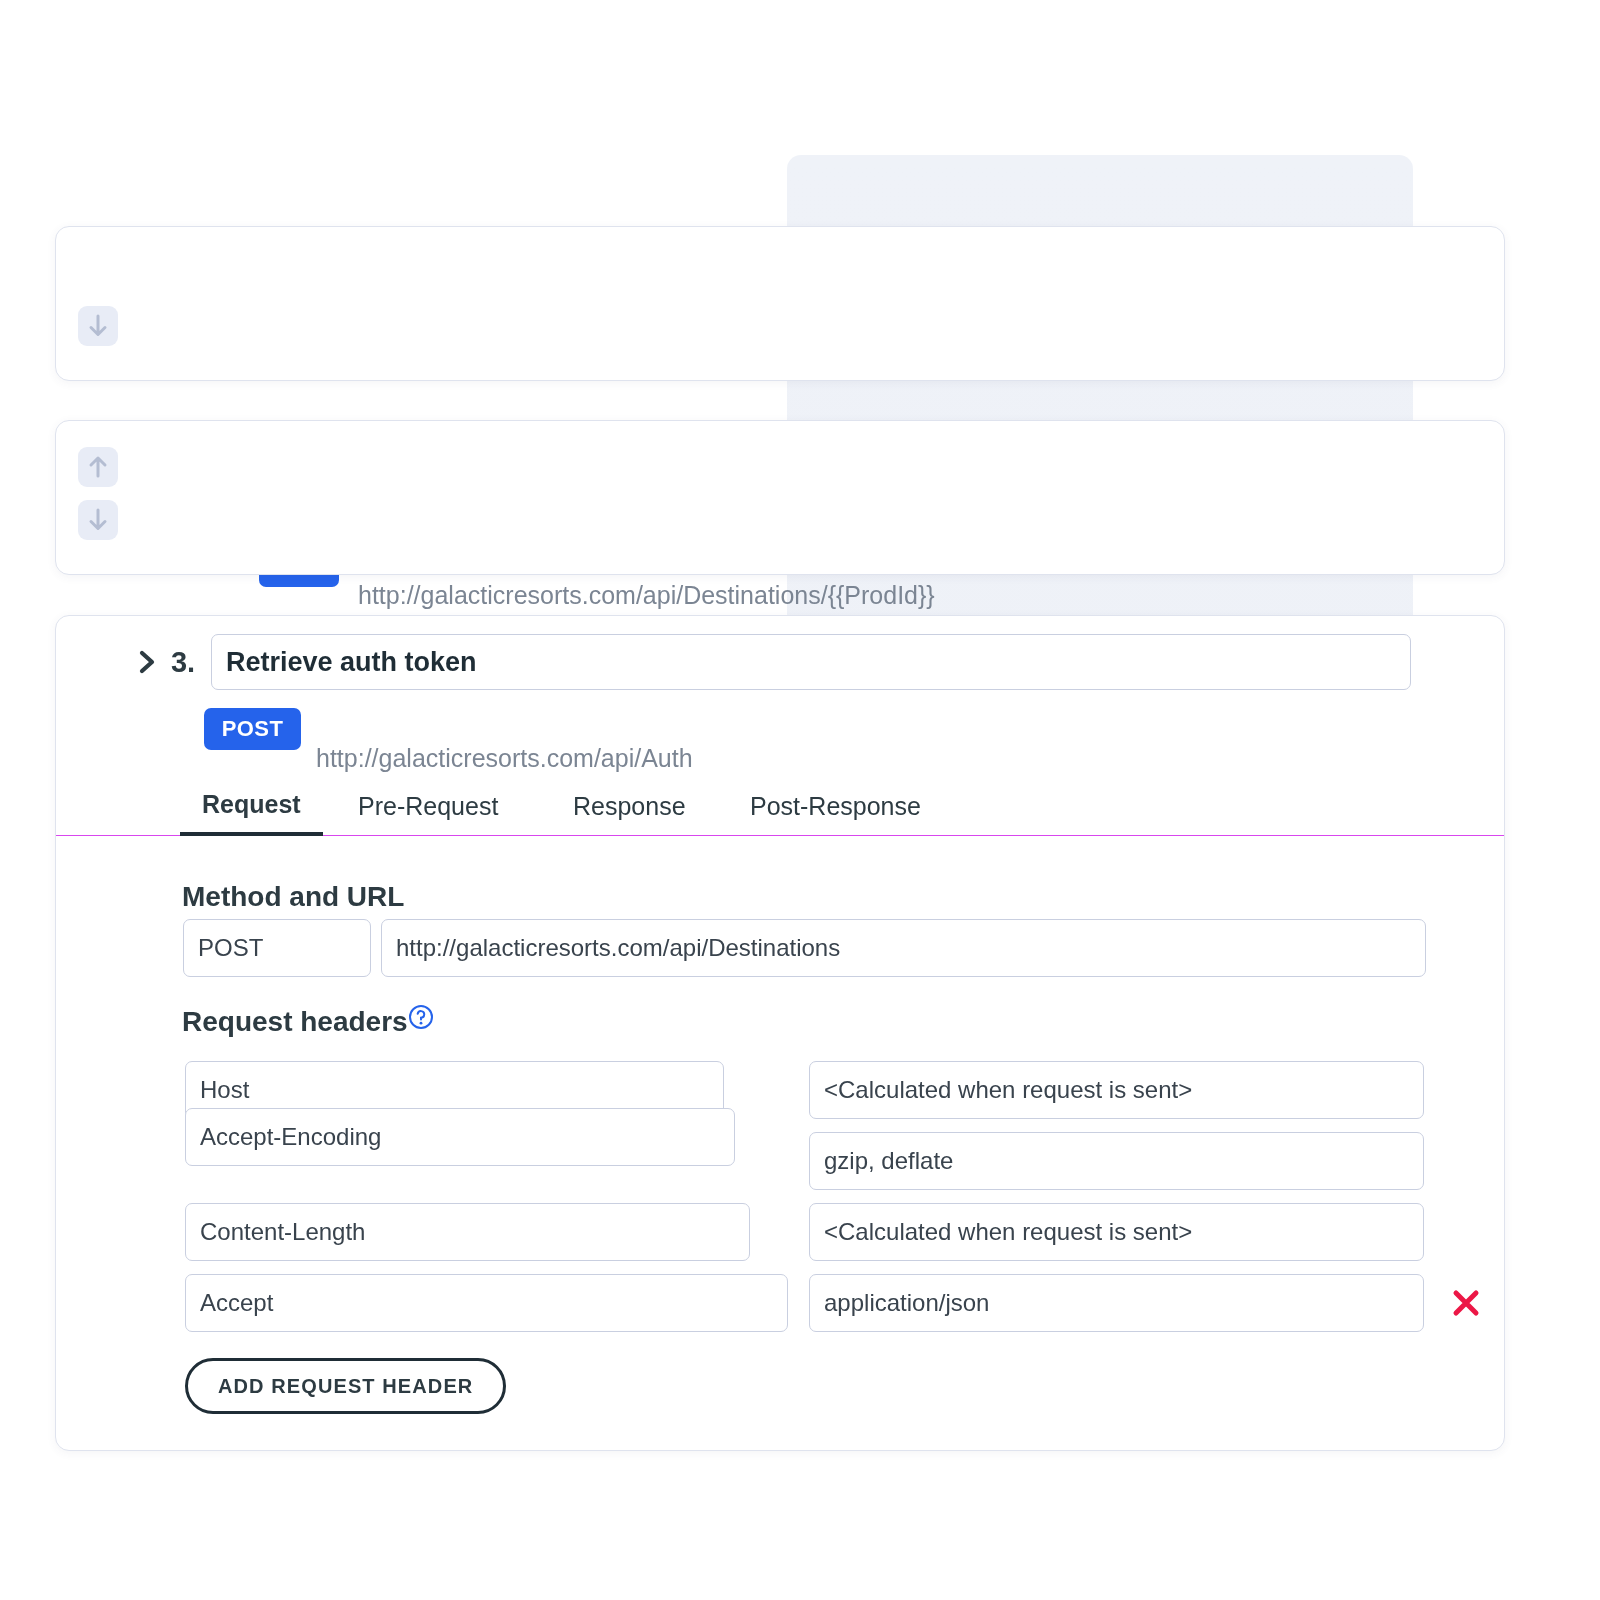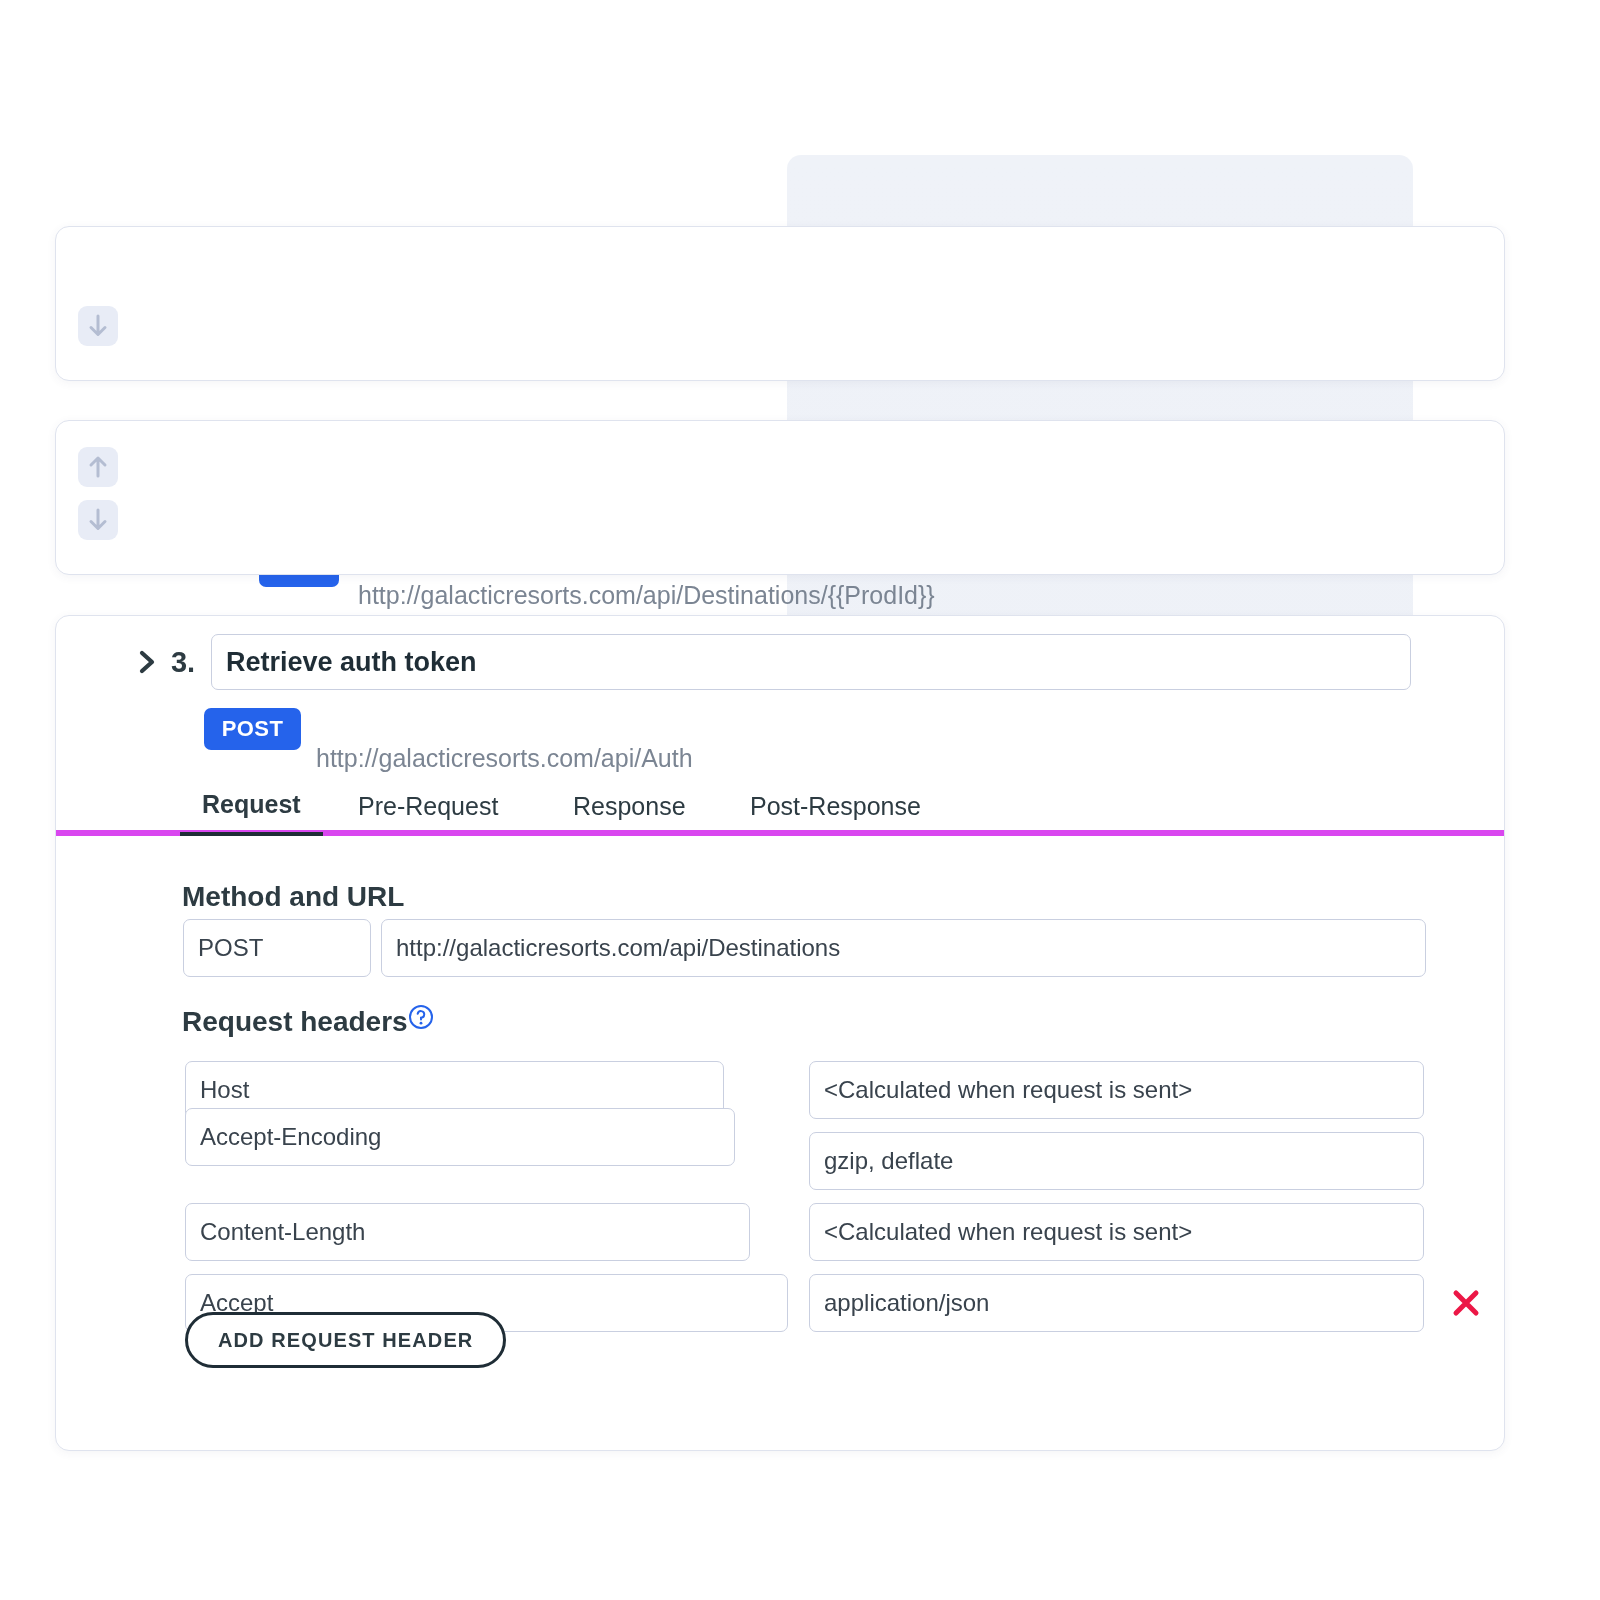--- a/index.html
+++ b/index.html
@@ -94,21 +94,21 @@
     white-space: nowrap;
     margin-top: 27px;
   }
 
   
   .tabs {
     position: absolute;
     left: 0; top: 160px;
     width: 100%;
     height: 60px;
-    border-bottom: 6px solid #d946ef;
+    border-bottom: 1px solid #d946ef;
   }
   .tab {
     position: absolute;
     top: 0;
     height: 60px;
     font-size: 25px;
     color: #2d3b42;
     display: flex; align-items: center;
     cursor: pointer;
     padding: 0 22px;
@@ -248,16 +248,16 @@
     <input class="field" style="left: 753px; top: 587px; width: 615px;" readonly="" value="&lt;Calculated when request is sent&gt;">
 
     <input class="field" style="left: 129px; top: 658px; width: 603px;" readonly="" value="Accept">
     <input class="field" style="left: 753px; top: 658px; width: 615px;" readonly="" value="application/json">
     <button class="del-x" style="left:1392px; top:669px;">
       <svg width="36" height="36" viewBox="0 0 36 36" aria-hidden="true">
         <path d="M8 8 L28 28 M28 8 L8 28" stroke="#ec1746" stroke-width="5" stroke-linecap="round"></path>
       </svg>
     </button>
 
-    <button class="add-btn" style="left:129px; top:696px;">ADD REQUEST HEADER</button>
+    <button class="add-btn" style="left:129px; top:742px;">ADD REQUEST HEADER</button>
   </div>
 
 </div>
 
 </body></html>

